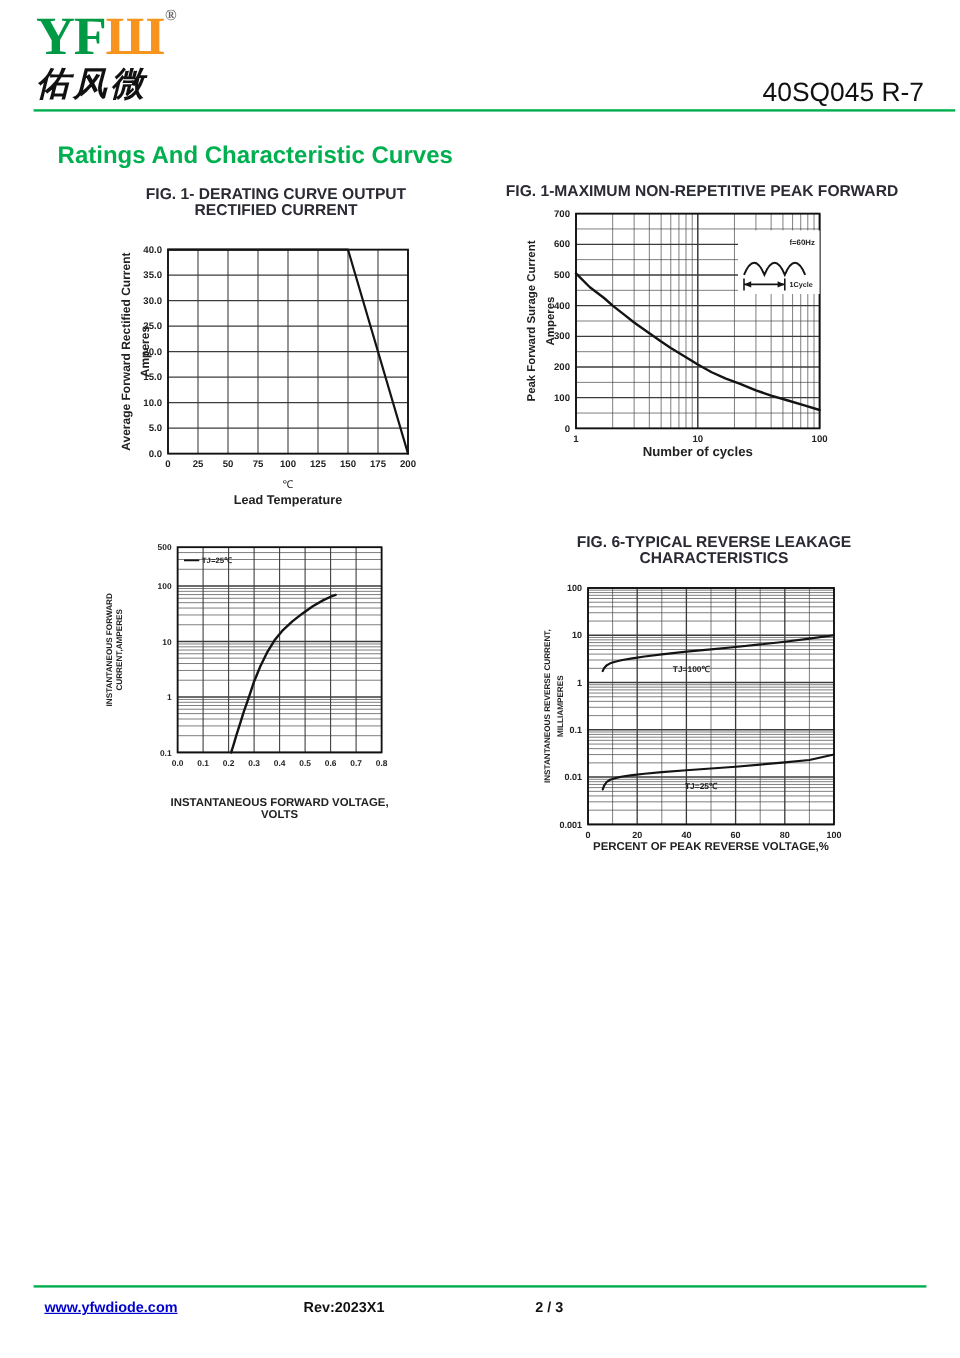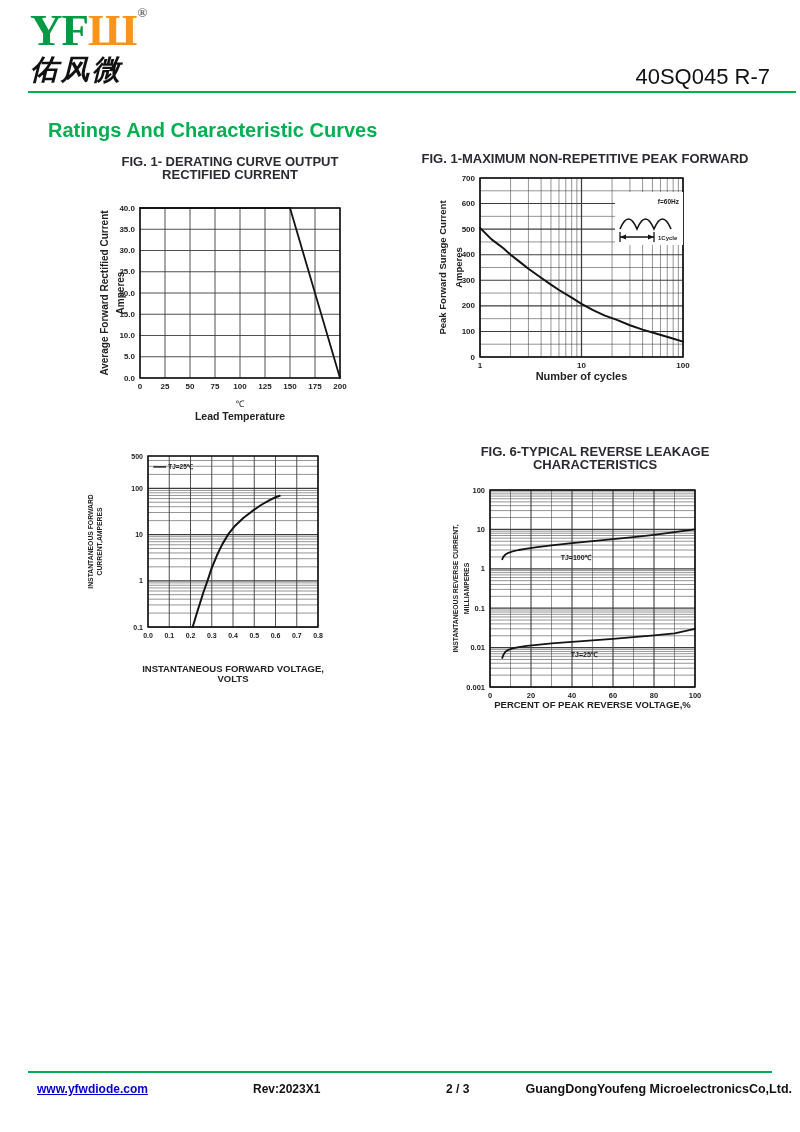--- a/index.html
+++ b/index.html
@@ -328,15 +328,14 @@
         <text x="146.1" y="87.31710812245856" text-anchor="middle" fill="#222222" font-size="7" font-weight="bold" font-family="Liberation Sans, sans-serif">TJ=100℃</text>
         <path d="M 72.30 184.83 L 73.33 181.97 L 75.38 178.85 L 78.45 176.79 L 82.55 175.48 L 88.70 174.09 L 96.90 172.97 L 107.15 171.77 L 121.50 170.38 L 142.00 168.84 L 162.50 167.44 L 183.00 165.93 L 203.50 164.17 L 224.00 162.32 L 244.50 160.35 L 265.00 155.80" fill="none" stroke="#141414" stroke-width="1.8" stroke-linejoin="round" stroke-linecap="round"></path>
         <text x="154.3" y="184.4712137482715" text-anchor="middle" fill="#222222" font-size="7" font-weight="bold" font-family="Liberation Sans, sans-serif">TJ=25℃</text>
       </svg>
   </div>
 
   <div class="rule rule-bottom"></div>
   <a class="footer-item footer-link">www.yfwdiode.com</a>
   <div class="footer-item footer-rev">Rev:2023X1</div>
   <div class="footer-item footer-page">2 / 3</div>
-  <div class="footer-item footer-company">GuangDongYoufeng MicroelectronicsCo,Ltd.</div>
 
 </div>
 
 </body></html>

